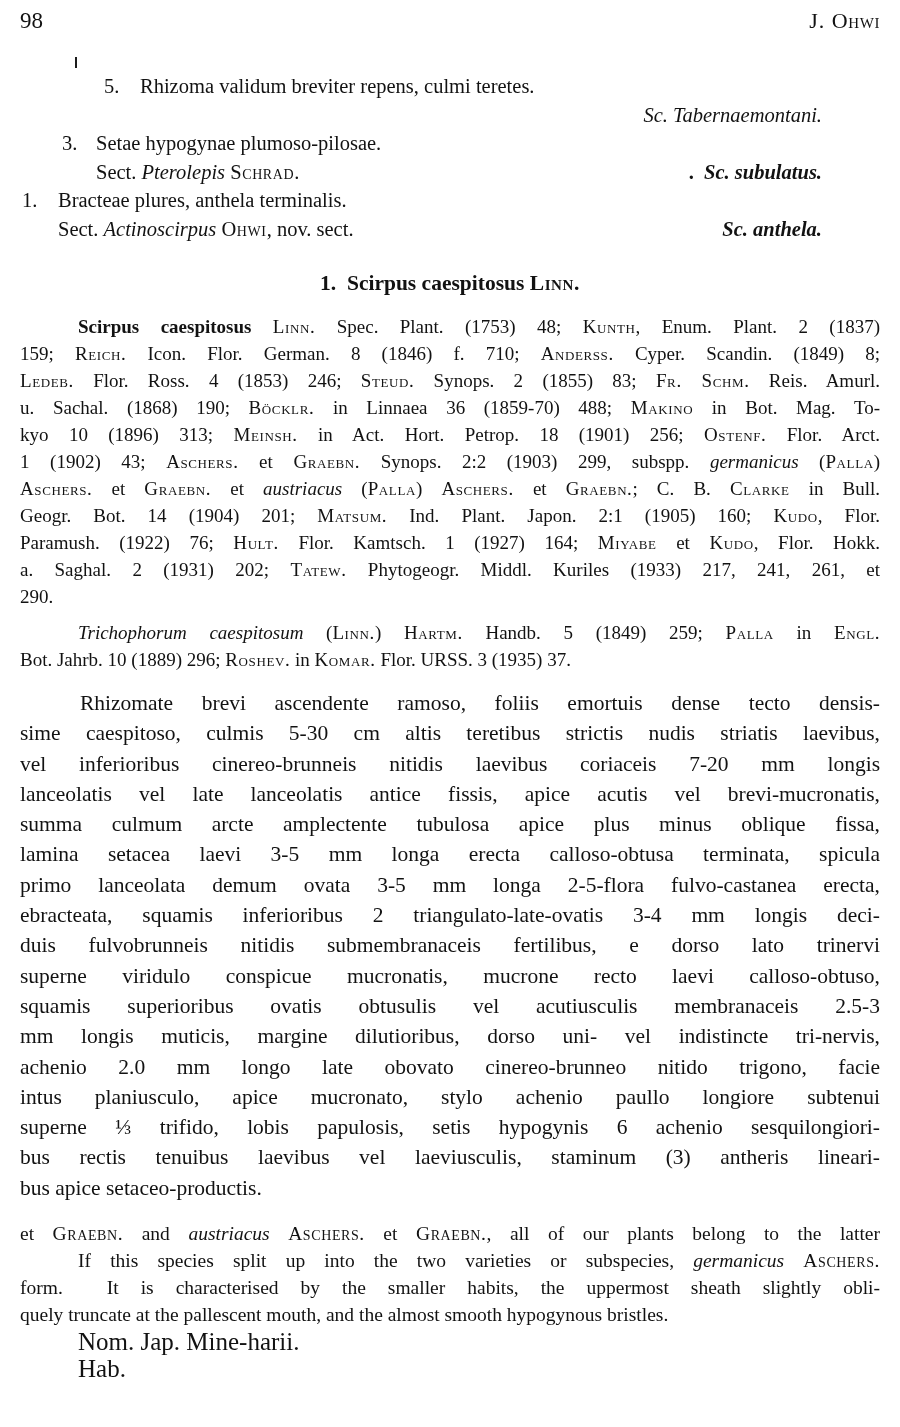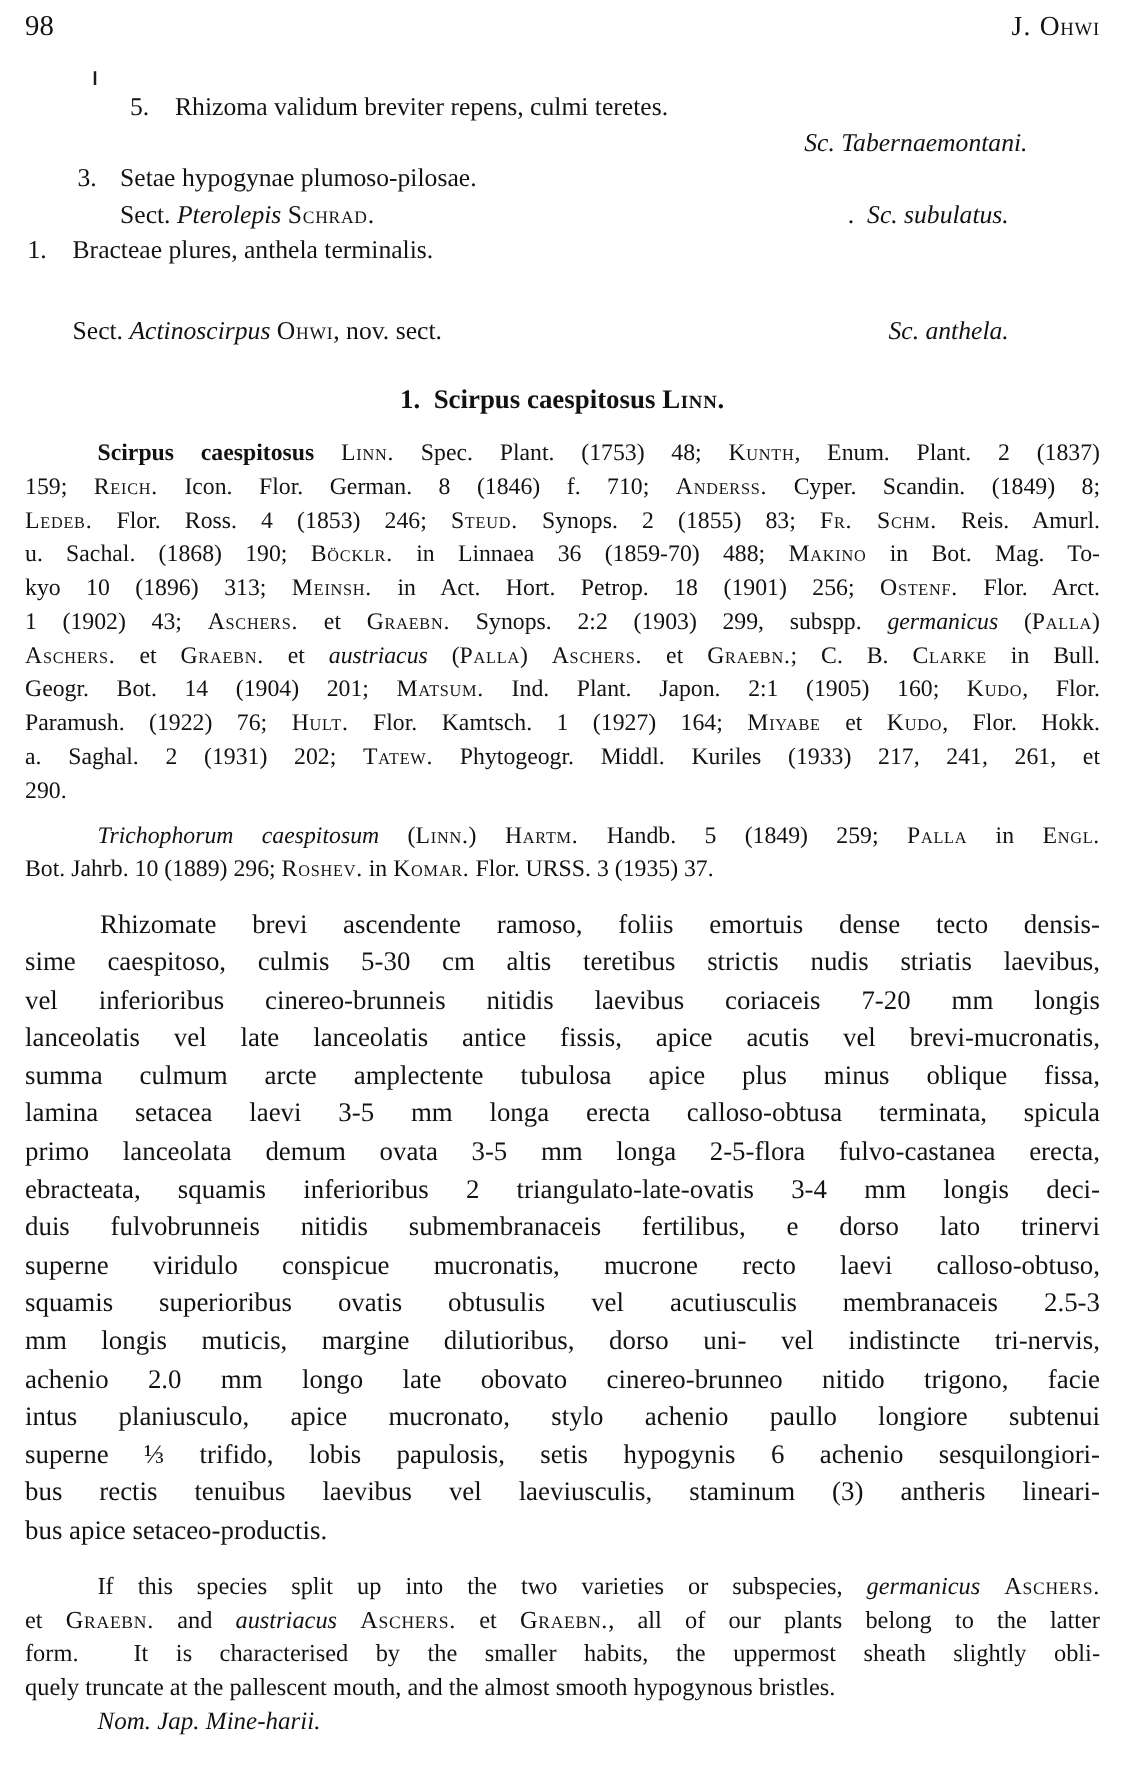--- a/index.html
+++ b/index.html
@@ -25,34 +25,34 @@
   .key { margin-top: 34px; font-size: 20.5px; line-height: 28.5px; }
   .key-row { position: relative; min-height: 28.5px; }
   .klabel { position: absolute; top: 0; }
   .kl-5 { left: 84px; }
   .kl-3 { left: 42px; }
   .kl-1 { left: 2px; }
   .kt-5 { display: block; padding-left: 120px; }
   .kt-3 { display: block; padding-left: 76px; }
   .kt-1 { display: block; padding-left: 38px; }
   .ks-3 { display: block; padding-left: 76px; }
-  .ks-1 { display: block; padding-left: 38px; margin-top: 36px; }
-  .kright { position: absolute; right: 73px; top: 0; }
+  .ks-1 { display: block; padding-left: 38px; }
+  .kright { position: absolute; right: 58px; top: 0; font-weight: bold; }
   .kspec-line { text-align: right; padding-right: 58px; }
 
   
   .heading { margin-top: 26px; text-align: center; font-size: 21.5px; font-weight: bold; line-height: 28px; }
 
   
   .block { text-align: justify; }
   .syn  { font-size: 19px;   line-height: 27px;   margin-top: 16px; }
   .syn2 { font-size: 19px;   line-height: 27px;   margin-top: 9px; }
   .desc { font-size: 21.5px; line-height: 30.3px; margin-top: 15px; }
   .disc { font-size: 19.5px; line-height: 27px;   margin-top: 17px; }
-  .foot { font-size: 20px; line-height: 27px; font-style: italic; }
+  .foot { font-size: 25px; line-height: 27px; }
 
   .tline { text-align: justify; text-align-last: justify; min-height: 1em; }
   .tline.last { text-align-last: left; }
   .tline.indent { padding-left: 58px; }
   .desc .tline.indent { padding-left: 60px; }
 
   
   .s-i  { font-style: italic; }
   .s-b  { font-weight: bold; }
   .s-sc { font-variant: small-caps; letter-spacing: 0.6px; }
@@ -130,22 +130,22 @@
         <div class="tline"><span>squamis superioribus ovatis obtusulis vel acutiusculis membranaceis 2.5-3</span></div>
         <div class="tline"><span>mm longis muticis, margine dilutioribus, dorso uni- vel indistincte tri-nervis,</span></div>
         <div class="tline"><span>achenio 2.0 mm longo late obovato cinereo-brunneo nitido trigono, facie</span></div>
         <div class="tline"><span>intus planiusculo, apice mucronato, stylo achenio paullo longiore subtenui</span></div>
         <div class="tline"><span>superne ⅓ trifido, lobis papulosis, setis hypogynis 6 achenio sesquilongiori-</span></div>
         <div class="tline"><span>bus rectis tenuibus laevibus vel laeviusculis, staminum (3) antheris lineari-</span></div>
         <div class="tline last"><span>bus apice setaceo-productis.</span></div>
       </div>
 
     <div class="block disc">
+        <div class="tline"><span>et </span><span class="s-sc">Graebn.</span><span> and </span><span class="s-i">austriacus</span><span> </span><span class="s-sc">Aschers.</span><span> et </span><span class="s-sc">Graebn.</span><span>, all of our plants belong to the latter</span></div>
         <div class="tline indent"><span>If this species split up into the two varieties or subspecies, </span><span class="s-i">germanicus</span><span> </span><span class="s-sc">Aschers.</span></div>
-        <div class="tline"><span>et </span><span class="s-sc">Graebn.</span><span> and </span><span class="s-i">austriacus</span><span> </span><span class="s-sc">Aschers.</span><span> et </span><span class="s-sc">Graebn.</span><span>, all of our plants belong to the latter</span></div>
         <div class="tline"><span>form.&nbsp; It is characterised by the smaller habits, the uppermost sheath slightly obli-</span></div>
         <div class="tline last"><span>quely truncate at the pallescent mouth, and the almost smooth hypogynous bristles.</span></div>
       </div>
 
     <div class="block foot">
         <div class="tline indent last"><span>Nom. Jap. Mine-harii.</span></div>
         <div class="tline indent last"><span>Hab.</span></div>
       </div>
 
   </div>

